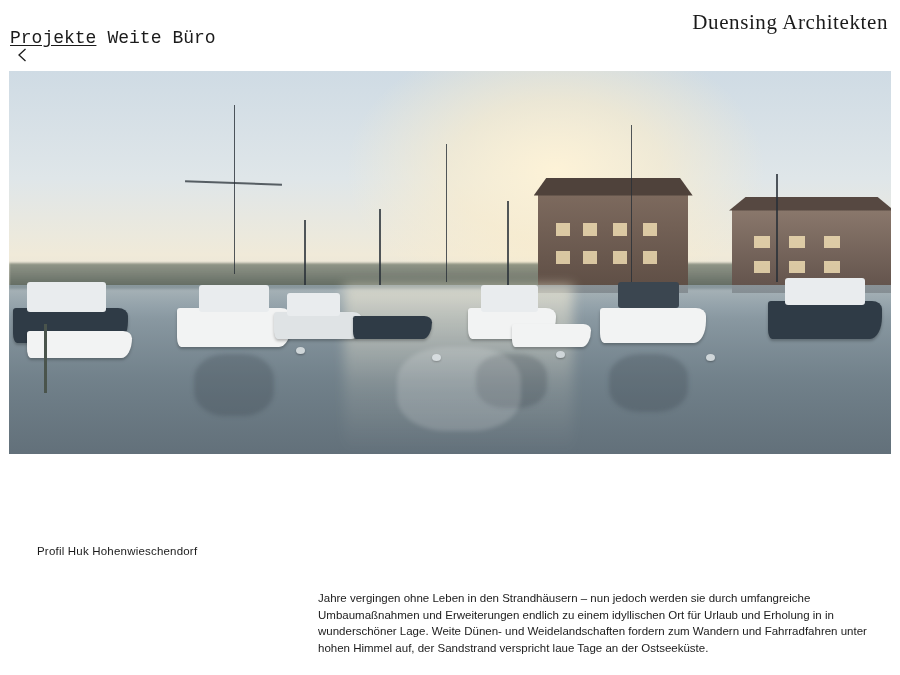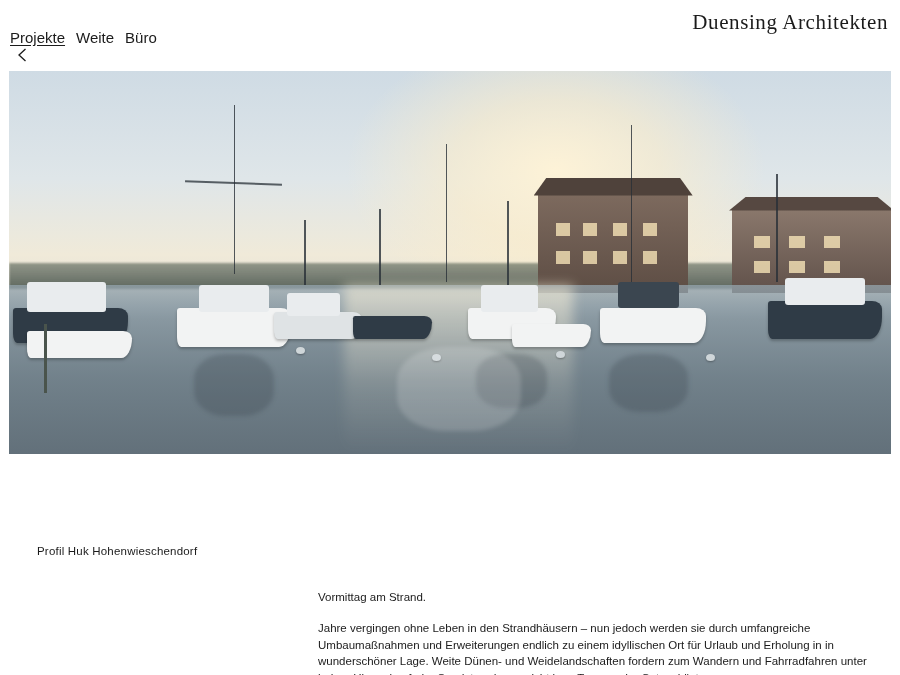--- a/index.html
+++ b/index.html
@@ -32,25 +32,26 @@
   }
   .nav {
     position: absolute;
     top: 30px;
     left: 10px;
     display: flex;
     align-items: center;
     gap: 11px;
   }
   .nav-item {
-    font-size: 15px;
+    font-size: 18px;
     color: #1b1b1b;
     text-decoration: none;
     line-height: 16px;
     cursor: pointer;
+    font-family: Liberation Mono, monospace;
   }
   .nav-item.active {
     text-decoration: underline;
     text-underline-offset: 2px;
   }
 
   
   .back-arrow {
     position: absolute;
     top: 46px;
@@ -296,17 +297,16 @@
 
     <div class="refl dk" style="left:21%;top:74%;width:9%;height:16%"></div>
     <div class="refl dk" style="left:53%;top:74%;width:8%;height:14%"></div>
     <div class="refl dk" style="left:68%;top:74%;width:9%;height:15%"></div>
     <div class="refl" style="left:44%;top:72%;width:14%;height:22%"></div>
   </div>
 
   <div class="project-title">Profil Huk Hohenwieschendorf</div>
 
   <div class="body-col">
-    <p class="lead">Vormittag am Strand.</p>
     <p class="para">Jahre vergingen ohne Leben in den Strandhäusern – nun jedoch werden sie durch umfangreiche Umbaumaßnahmen und Erweiterungen endlich zu einem idyllischen Ort für Urlaub und Erholung in in wunderschöner Lage. Weite Dünen- und Weidelandschaften fordern zum Wandern und Fahrradfahren unter hohen Himmel auf, der Sandstrand verspricht laue Tage an der Ostseeküste.</p>
   </div>
 
 </div>
 
 </body></html>

